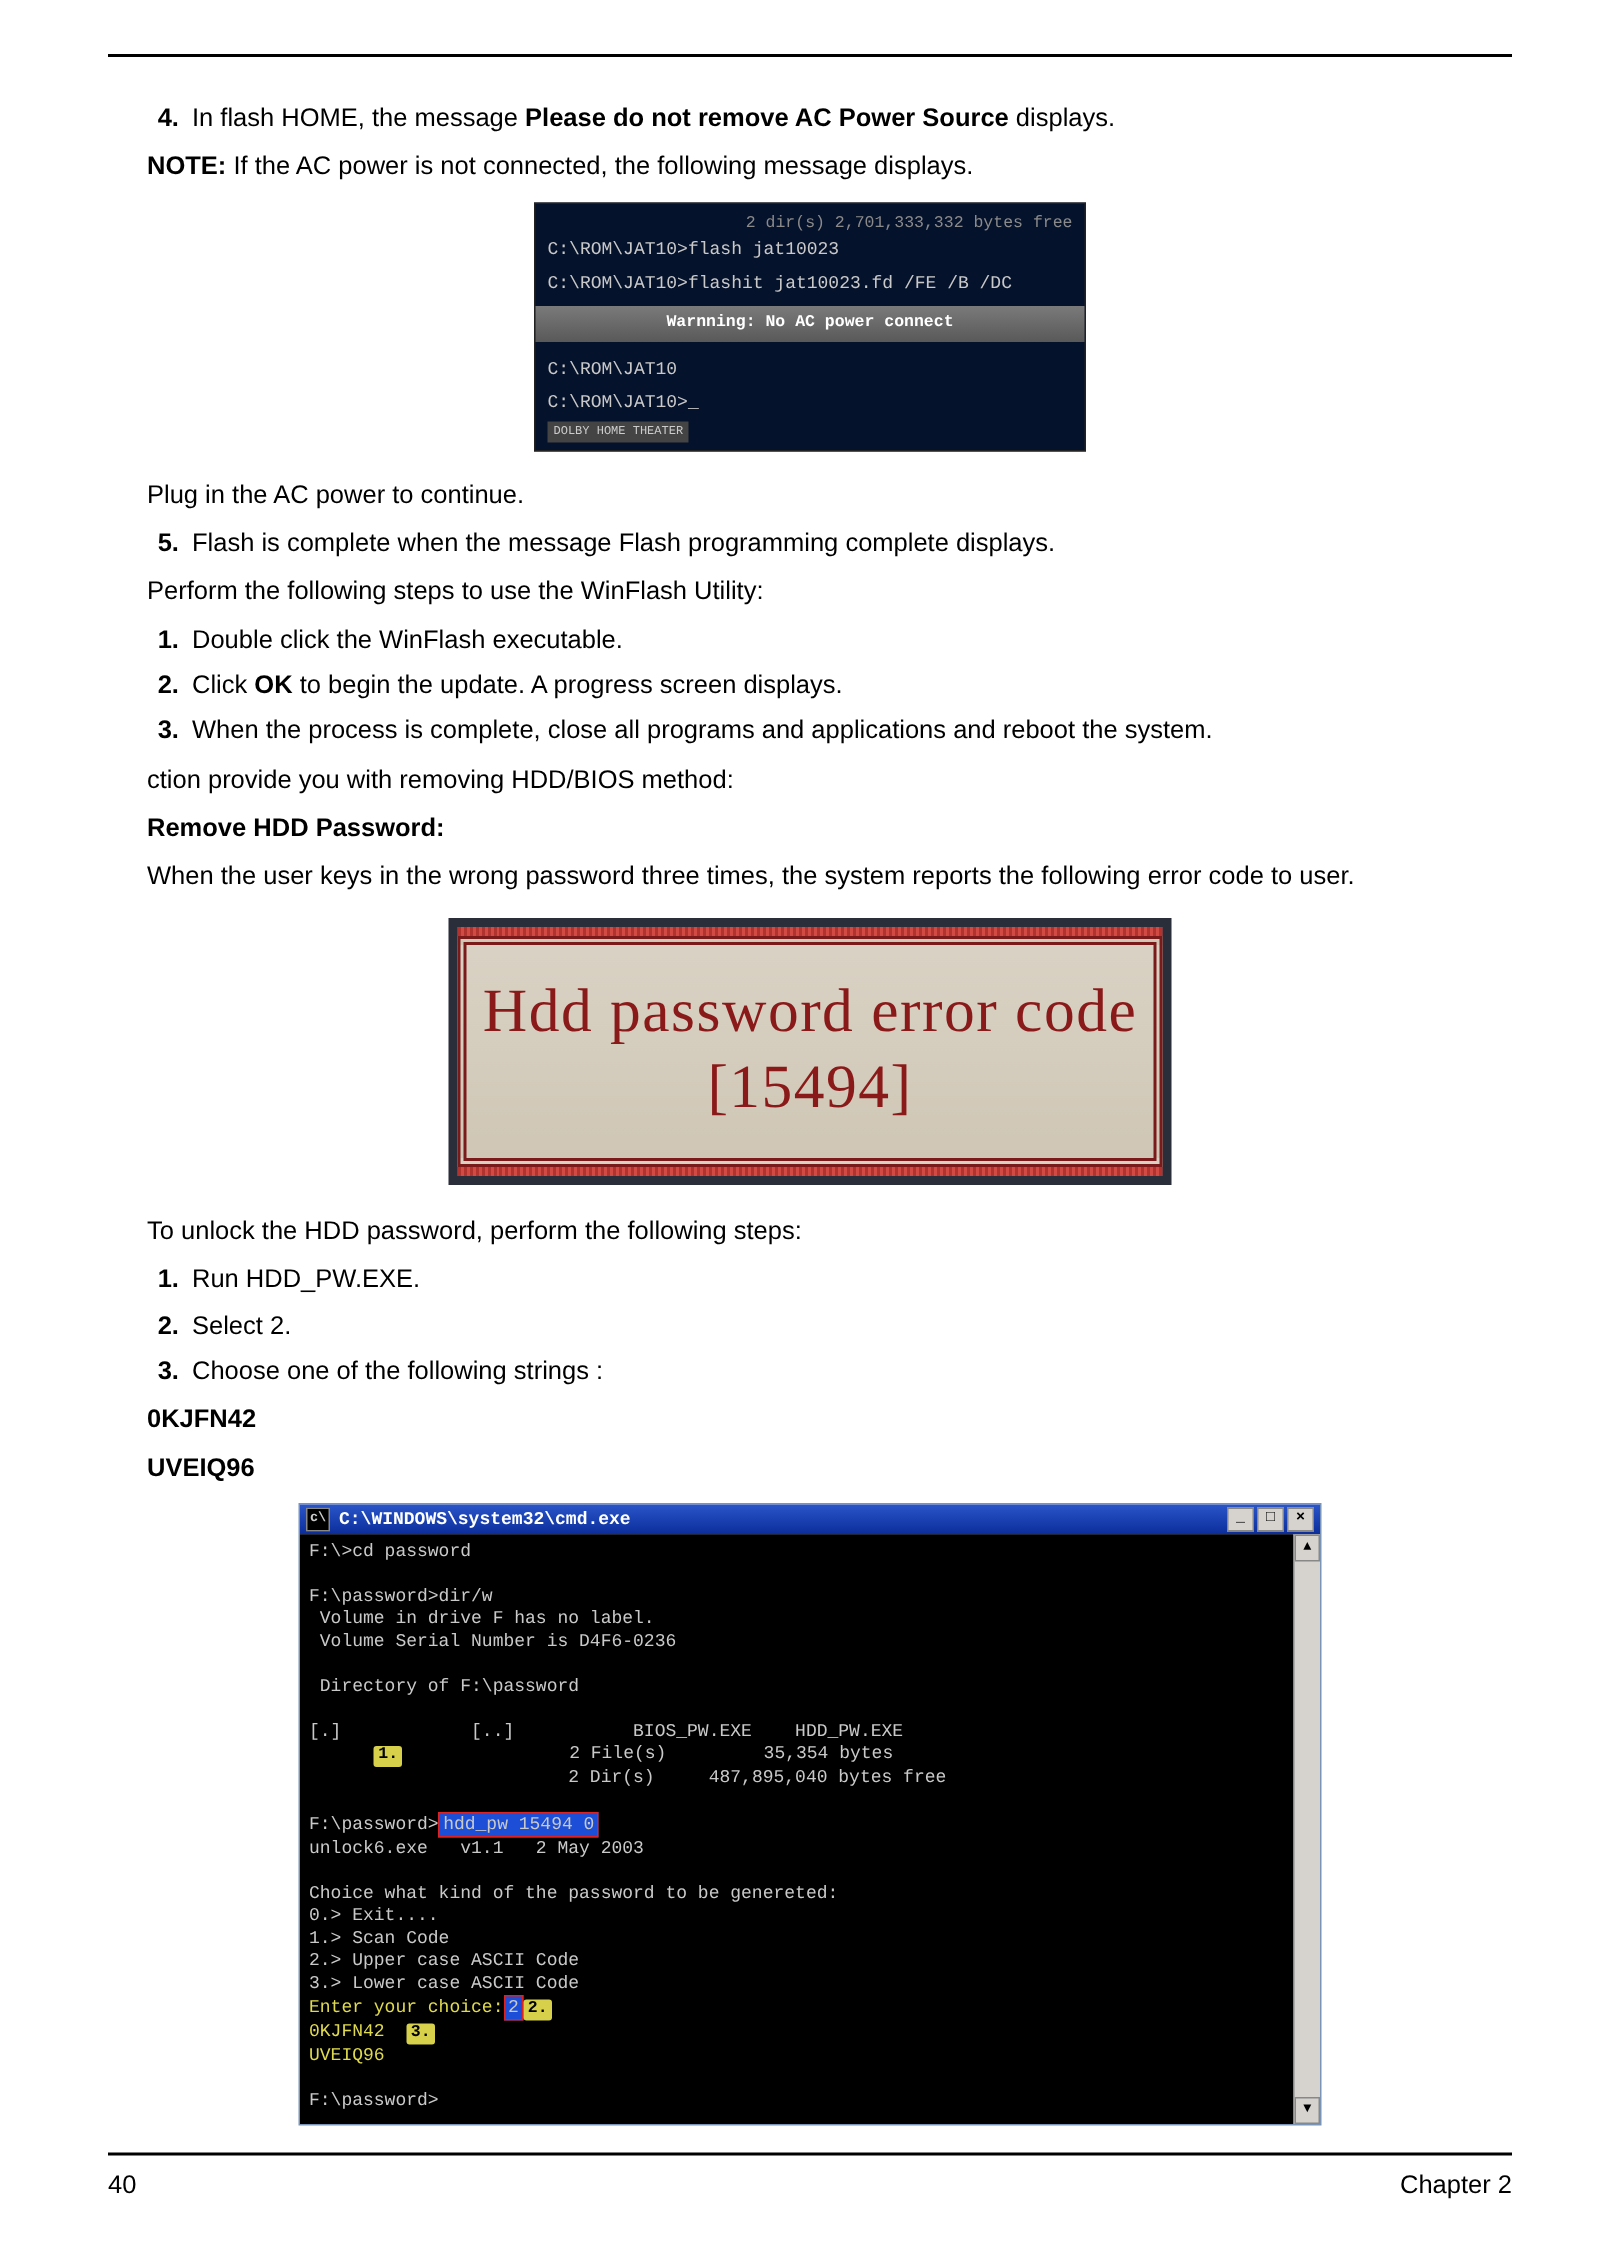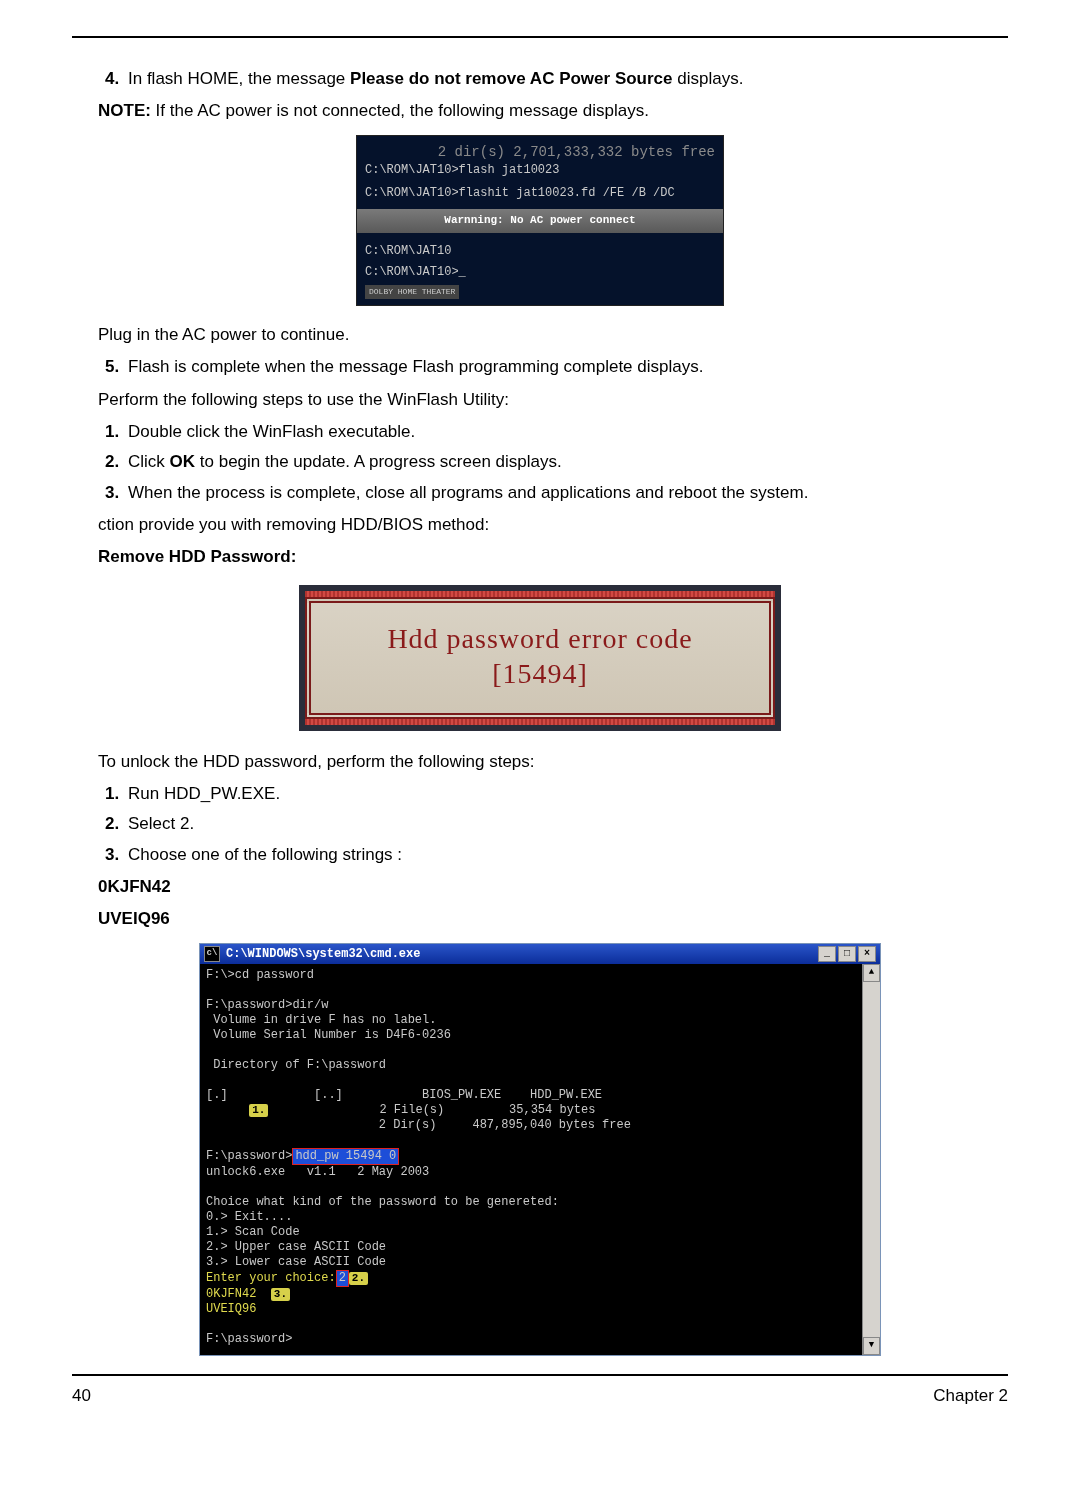--- a/index.html
+++ b/index.html
@@ -55,21 +55,21 @@
     margin: 10px auto 16px auto;
     background: #05122b;
     color: #c9c9c9;
     font-family: "Courier New", monospace;
     font-size: 12px;
     line-height: 1.45;
     padding: 6px 8px 4px 8px;
     position: relative;
     border: 1px solid #222;
   }
-  .shot1 .topline { color: #8a8a8a; text-align: right; font-size: 14px; }
+  .shot1 .topline { color: #8a8a8a; text-align: right; font-size: 11px; }
   .shot1 .warnbar {
     background: linear-gradient(#7a7a7a,#595959);
     color: #fff;
     font-weight: bold;
     font-size: 11px;
     padding: 4px 6px;
     margin: 6px -8px 10px -8px;
     text-align: center;
   }
   .shot1 .dolby {
@@ -86,21 +86,21 @@
     margin: 14px auto 18px auto;
     background: #2a2d3a;
     padding: 6px;
   }
   .shot2-inner {
     background: linear-gradient(#d9d2c4,#cfc6b5);
     border: 6px double #7a1a1a;
     padding: 18px 8px 22px 8px;
     text-align: center;
     font-family: "Times New Roman", serif;
-    font-size: 28px;
+    font-size: 41px;
     color: #8a1a1a;
     letter-spacing: 1px;
     line-height: 1.25;
   }
   .shot2-outerbar {
     height:6px;
     background: repeating-linear-gradient(90deg,#b0332f 0 2px,#d24a44 2px 4px);
   }
   
   .cmdwin {
@@ -205,20 +205,21 @@
     <li>
       <span>Click </span><span class="bold">OK</span><span> to begin the update. A progress screen displays.</span>
     </li>
     <li>When the process is complete, close all programs and applications and reboot the system.</li>
   </ol>
 
   <div class="para-flush">ction provide you with removing HDD/BIOS method:</div>
 
   <div class="para-flush bold">Remove HDD Password:</div>
 
+  <div class="para-flush">When the user keys in the wrong password three times, the system reports the following error code to user.</div>
 
   <div class="shot2">
     <div class="shot2-outerbar"></div>
     <div class="shot2-inner">
       <div>Hdd password error code</div>
       <div>[15494]</div>
     </div>
     <div class="shot2-outerbar"></div>
   </div>
 

